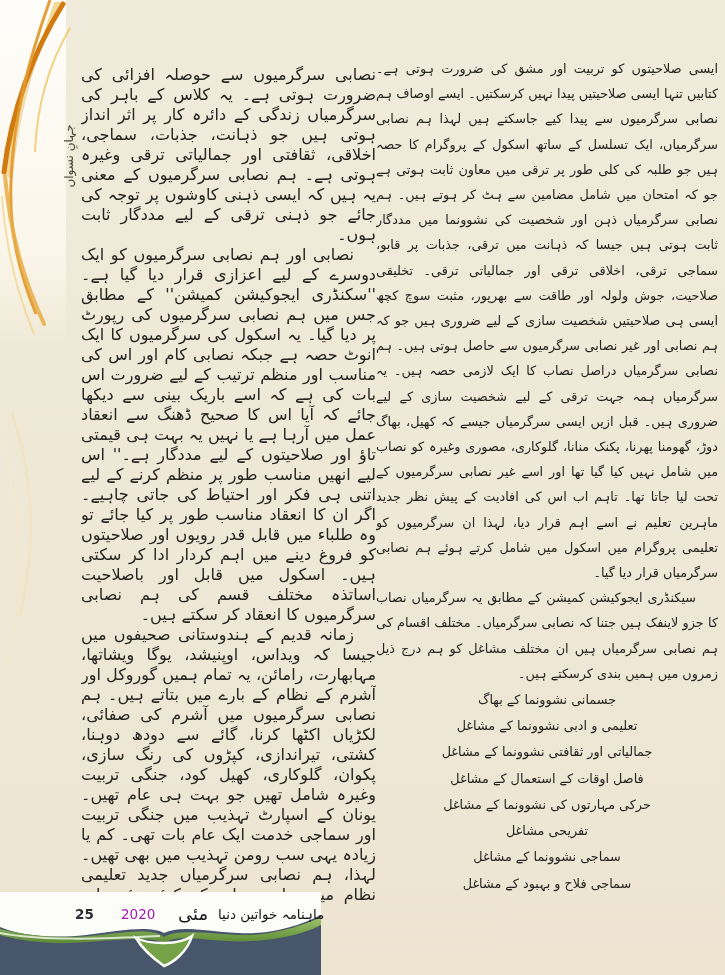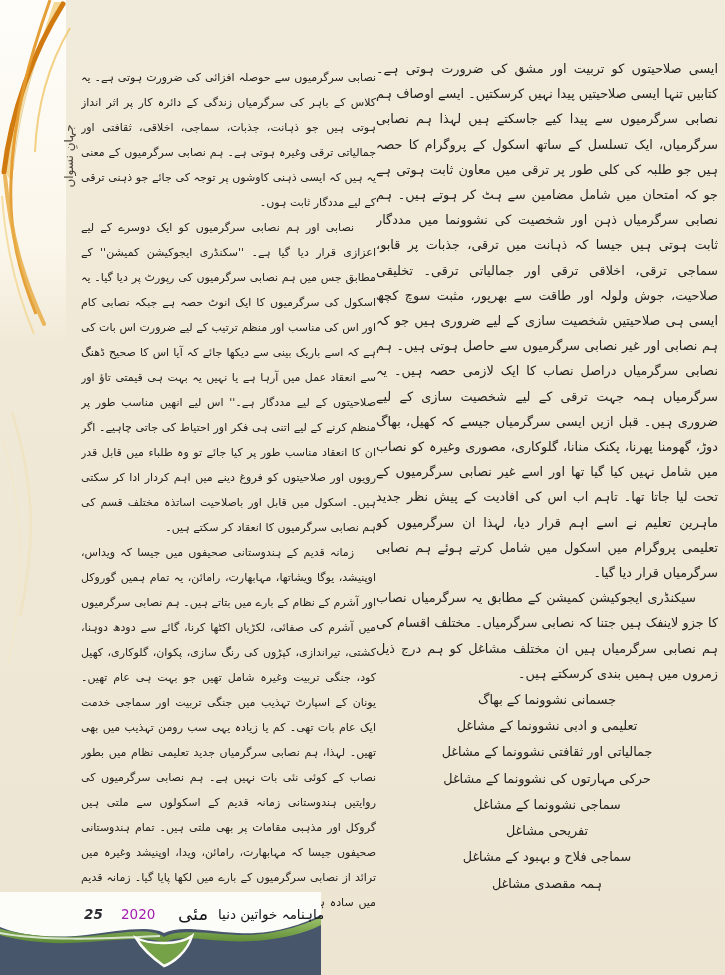--- a/index.html
+++ b/index.html
@@ -16,31 +16,31 @@
     transform:rotate(-90deg) translate(-38px,0);transform-origin:48px 10px;
     font-size:12px;color:#4a443a;direction:rtl;text-align:center;white-space:nowrap;
   }
   
   .columns{
     position:absolute;top:56px;left:68px;width:650px;height:846px;
     direction:rtl;display:flex;
   }
   .col{overflow:hidden;text-align:justify;}
   .col-right{width:342px;height:100%;font-size:12.8px;line-height:25.2px;}
-  .col-left{width:295px;height:100%;font-size:11px;line-height:25px;padding-top:9px;}
+  .col-left{width:295px;height:100%;font-size:16px;line-height:20px;padding-top:9px;}
   .col p{margin:0;}
   .indent{text-indent:22px;}
   .activity-list{list-style:none;margin:1px 0;padding:0;text-align:center;}
   .activity-list li{line-height:26.2px;font-size:12.8px;}
   
   .footer{position:absolute;left:0;top:888px;width:340px;height:87px;}
   .footer svg{position:absolute;left:0;top:0;}
   .footer-text{position:absolute;left:0;top:14px;width:322px;height:24px;direction:ltr;}
   .footer-text span{position:absolute;top:0;line-height:24px;white-space:nowrap;}
-  .f-page{left:84px;font-weight:bold;font-size:13.5px;color:#2c2c34;font-style:italic;}
+  .f-page{left:75px;font-weight:bold;font-size:13.5px;color:#2c2c34;}
   .f-year{left:121px;font-weight:normal;font-size:13.5px;color:#a21caf;}
   .f-month{left:178px;font-size:18px;color:#17171d;direction:rtl;}
   .f-mag{left:218px;font-size:13.5px;color:#17171d;direction:rtl;}
 </style>
 </head>
 <body>
 
 <svg class="deco-top" viewBox="0 0 72 360" xmlns="http://www.w3.org/2000/svg" aria-hidden="true">
   <defs>
     <linearGradient id="fadeWhite" x1="0" y1="0" x2="0" y2="1">
@@ -72,23 +72,24 @@
 <div class="spine-title">جہانِ نسواں</div>
 
 <div class="columns">
   <div class="col col-right">
     <p>ایسی صلاحیتوں کو تربیت اور مشق کی ضرورت ہوتی ہے۔ کتابیں تنہا ایسی صلاحیتیں پیدا نہیں کرسکتیں۔ ایسے اوصاف ہم نصابی سرگرمیوں سے پیدا کیے جاسکتے ہیں لہذا ہم نصابی سرگرمیاں، ایک تسلسل کے ساتھ اسکول کے پروگرام کا حصہ ہیں جو طلبہ کی کلی طور پر ترقی میں معاون ثابت ہوتی ہے جو کہ امتحان میں شامل مضامین سے ہٹ کر ہوتے ہیں۔ ہم نصابی سرگرمیاں ذہن اور شخصیت کی نشوونما میں مددگار ثابت ہوتی ہیں جیسا کہ ذہانت میں ترقی، جذبات پر قابو، سماجی ترقی، اخلاقی ترقی اور جمالیاتی ترقی۔ تخلیقی صلاحیت، جوش ولولہ اور طاقت سے بھرپور، مثبت سوچ کچھ ایسی ہی صلاحیتیں شخصیت سازی کے لیے ضروری ہیں جو کہ ہم نصابی اور غیر نصابی سرگرمیوں سے حاصل ہوتی ہیں۔ ہم نصابی سرگرمیاں دراصل نصاب کا ایک لازمی حصہ ہیں۔ یہ سرگرمیاں ہمہ جہت ترقی کے لیے شخصیت سازی کے لیے ضروری ہیں۔ قبل ازیں ایسی سرگرمیاں جیسے کہ کھیل، بھاگ دوڑ، گھومنا پھرنا، پکنک منانا، گلوکاری، مصوری وغیرہ کو نصاب میں شامل نہیں کیا گیا تھا اور اسے غیر نصابی سرگرمیوں کے تحت لیا جاتا تھا۔ تاہم اب اس کی افادیت کے پیش نظر جدید ماہرین تعلیم نے اسے اہم قرار دیا، لہذا ان سرگرمیوں کو تعلیمی پروگرام میں اسکول میں شامل کرتے ہوئے ہم نصابی سرگرمیاں قرار دیا گیا۔</p>
     <p class="indent">سیکنڈری ایجوکیشن کمیشن کے مطابق یہ سرگرمیاں نصاب کا جزو لاینفک ہیں جتنا کہ نصابی سرگرمیاں۔ مختلف اقسام کی ہم نصابی سرگرمیاں ہیں ان مختلف مشاغل کو ہم درج ذیل زمروں میں ہمیں بندی کرسکتے ہیں۔</p>
     <ul class="activity-list">
       <li>جسمانی نشوونما کے بھاگ</li>
       <li>تعلیمی و ادبی نشوونما کے مشاغل</li>
       <li>جمالیاتی اور ثقافتی نشوونما کے مشاغل</li>
+      <li>فاصل اوقات کے استعمال کے مشاغل</li>
       <li>حرکی مہارتوں کی نشوونما کے مشاغل</li>
+      <li>تفریحی مشاغل</li>
       <li>سماجی نشوونما کے مشاغل</li>
-      <li>تفریحی مشاغل</li>
       <li>سماجی فلاح و بہبود کے مشاغل</li>
       <li>ہمہ مقصدی مشاغل</li>
 
     </ul>
 
   </div>
   <div class="col col-left">
     <p>نصابی سرگرمیوں سے حوصلہ افزائی کی ضرورت ہوتی ہے۔ یہ کلاس کے باہر کی سرگرمیاں زندگی کے دائرہ کار پر اثر انداز ہوتی ہیں جو ذہانت، جذبات، سماجی، اخلاقی، ثقافتی اور جمالیاتی ترقی وغیرہ ہوتی ہے۔ ہم نصابی سرگرمیوں کے معنی یہ ہیں کہ ایسی ذہنی کاوشوں پر توجہ کی جائے جو ذہنی ترقی کے لیے مددگار ثابت ہوں۔</p>
     <p class="indent">نصابی اور ہم نصابی سرگرمیوں کو ایک دوسرے کے لیے اعزازی قرار دیا گیا ہے۔ ''سکنڈری ایجوکیشن کمیشن'' کے مطابق جس میں ہم نصابی سرگرمیوں کی رپورٹ پر دیا گیا۔ یہ اسکول کی سرگرمیوں کا ایک انوٹ حصہ ہے جبکہ نصابی کام اور اس کی مناسب اور منظم ترتیب کے لیے ضرورت اس بات کی ہے کہ اسے باریک بینی سے دیکھا جائے کہ آیا اس کا صحیح ڈھنگ سے انعقاد عمل میں آرہا ہے یا نہیں یہ بہت ہی قیمتی تاؤ اور صلاحیتوں کے لیے مددگار ہے۔'' اس لیے انھیں مناسب طور پر منظم کرنے کے لیے اتنی ہی فکر اور احتیاط کی جاتی چاہیے۔ اگر ان کا انعقاد مناسب طور پر کیا جائے تو وہ طلباء میں قابل قدر رویوں اور صلاحیتوں کو فروغ دینے میں اہم کردار ادا کر سکتی ہیں۔ اسکول میں قابل اور باصلاحیت اساتذہ مختلف قسم کی ہم نصابی سرگرمیوں کا انعقاد کر سکتے ہیں۔</p>
     <p class="indent">زمانہ قدیم کے ہندوستانی صحیفوں میں جیسا کہ ویداس، اوپنیشد، یوگا ویشاتھا، مہابھارت، رامائن، یہ تمام ہمیں گوروکل اور آشرم کے نظام کے بارے میں بتاتے ہیں۔ ہم نصابی سرگرمیوں میں آشرم کی صفائی، لکڑیاں اکٹھا کرنا، گائے سے دودھ دوہنا، کشتی، تیراندازی، کپڑوں کی رنگ سازی، پکوان، گلوکاری، کھیل کود، جنگی تربیت وغیرہ شامل تھیں جو بہت ہی عام تھیں۔ یونان کے اسپارٹ تہذیب میں جنگی تربیت اور سماجی خدمت ایک عام بات تھی۔ کم یا زیادہ یہی سب رومن تہذیب میں بھی تھیں۔ لہذا، ہم نصابی سرگرمیاں جدید تعلیمی نظام میں بطور نصاب کے کوئی نئی بات نہیں ہے۔ ہم نصابی سرگرمیوں کی روایتیں ہندوستانی زمانہ قدیم کے اسکولوں سے ملتی ہیں گروکل اور مذہبی مقامات پر بھی ملتی ہیں۔ تمام ہندوستانی صحیفوں جیسا کہ مہابھارت، رامائن، ویدا، اوپنیشد وغیرہ میں ترائد از نصابی سرگرمیوں کے بارے میں لکھا پایا گیا۔ زمانہ قدیم میں سادہ ہم نصابی سرگرمیوں کو اسکول میں منعقد کیا جاتا تھا جس میں کشتی، پکوان، گلوکاری، کھیل کود، جادوئی کھیل وغیرہ شامل تھے۔</p>

